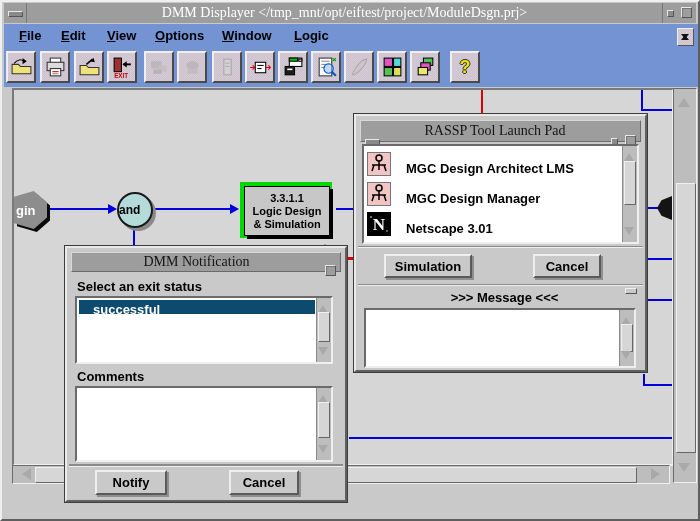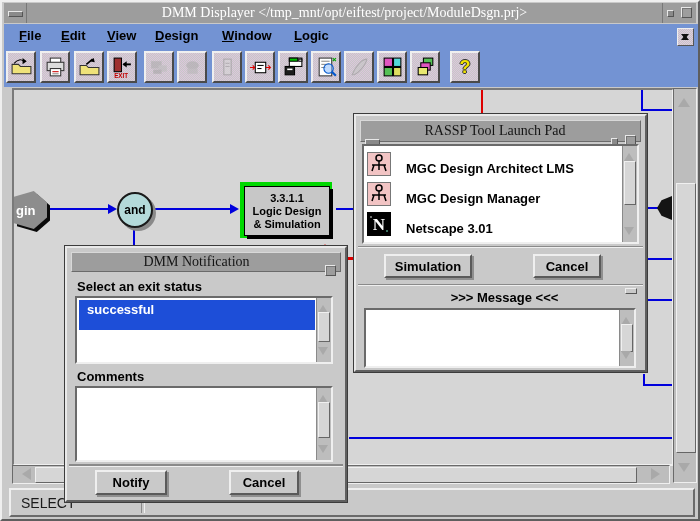--- a/index.html
+++ b/index.html
@@ -50,21 +50,21 @@
   .red{background:#dd0000;}
   .arrow-r{position:absolute;width:0;height:0;border:5px solid transparent;border-left:9px solid #0000dd;}
   .arrow-u-red{position:absolute;width:0;height:0;border:5px solid transparent;border-bottom:8px solid #dd0000;}
   .begin-shadow,.begin-node{position:absolute;width:33px;height:38px;
     clip-path:polygon(0 15%,60% 0,100% 30%,100% 70%,60% 100%,0 85%);}
   .begin-shadow{left:3px;top:104px;background:#0a0a0a;}
   .begin-node{left:0px;top:101px;background:#8d8d8d;border:0;color:#fff;font-weight:bold;font-size:13px;
     display:flex;align-items:center;padding-left:2px;box-sizing:border-box;}
   .and-node{position:absolute;left:103px;top:102px;width:32px;height:32px;border-radius:50%;
     background:#b4dada;border:2px solid #1a1a1a;box-shadow:3px 3px 0 #8a8a8a;
-    display:flex;align-items:center;justify-content:center;font-weight:bold;font-size:12px;color:#000;}
+    display:flex;align-items:center;font-weight:bold;font-size:12px;color:#000;}
   .task-node{position:absolute;left:226px;top:92px;width:92px;height:56px;background:#00d800;
     padding:4px;box-sizing:border-box;}
   .task-inner{width:100%;height:100%;background:#c7c7c7;border:1px solid #000;box-shadow:3px 3px 0 #000;
     display:flex;flex-direction:column;align-items:center;justify-content:center;
     font-weight:bold;font-size:11px;line-height:13px;color:#000;text-align:center;}
   .edge-node{position:absolute;left:643px;top:106px;width:15px;height:24px;background:#141414;
     clip-path:polygon(100% 0,100% 100%,30% 82%,0 50%,30% 18%);}
   
   .sb-tri-up{width:0;height:0;border:6px solid transparent;border-bottom:9px solid #a9a9a9;}
   .sb-tri-dn{width:0;height:0;border:6px solid transparent;border-top:9px solid #a9a9a9;}
@@ -98,22 +98,22 @@
     line-height:18px;white-space:nowrap;overflow:hidden;}
   .listbox{position:absolute;background:#ffffff;border:2px solid;border-color:#6a6a6a #efefef #efefef #6a6a6a;}
   .lp-item{display:flex;align-items:flex-end;height:30px;padding-left:3px;}
   .lp-item svg{width:24px;height:24px;margin-right:15px;}
   .lp-label{font-weight:bold;font-size:13px;color:#000;}
   .sep{position:absolute;left:2px;right:2px;height:0;border-top:1px solid #8a8a8a;border-bottom:1px solid #efefef;}
   .btn{position:absolute;background:#c9c9c9;border:2px solid;border-color:#efefef #5a5a5a #5a5a5a #efefef;
     box-shadow:2px 2px 0 #8f8f8f;font-weight:bold;font-size:13px;color:#000;
     display:flex;align-items:center;justify-content:center;cursor:default;box-sizing:border-box;}
   .dlg-label{position:absolute;font-weight:bold;font-size:13px;color:#000;}
-  .sel-row{position:absolute;left:2px;top:2px;right:16px;height:30px;background:#1d4ed8;color:#fff;
-    font-weight:bold;font-size:13px;line-height:19px;padding-left:8px;}
+  .sel-row{position:absolute;left:2px;top:2px;right:16px;height:14px;background:#0c4a6e;color:#fff;
+    font-weight:bold;font-size:13px;line-height:19px;padding-left:14px;}
   .msg-header{position:absolute;width:100%;text-align:center;font-weight:bold;font-size:13px;color:#000;}
   .sash{position:absolute;width:10px;height:4px;background:#c9c9c9;
     border:1px solid;border-color:#efefef #555 #555 #efefef;}
   .btn-panel{position:absolute;border-top:2px solid;border-color:#8a8a8a;box-shadow:0 1px 0 #efefef inset;}
 </style>
 </head>
 <body>
 
 <div id="stage">
 
@@ -127,21 +127,21 @@
       </div>
     <div class="tb-btn tb-maxi">
         <div class="tb-sq"></div>
       </div>
   </div>
 
   <div class="menubar">
     <div class="menu-item" style="left:15px">File</div>
     <div class="menu-item" style="left:57px">Edit</div>
     <div class="menu-item" style="left:103px">View</div>
-    <div class="menu-item" style="left:151px">Design</div>
+    <div class="menu-item" style="left:151px">Options</div>
     <div class="menu-item" style="left:218px">Window</div>
     <div class="menu-item" style="left:290px">Logic</div>
     <div class="menu-spin">
       <div class="spin-up"></div>
       <div class="spin-dn"></div>
     </div>
   </div>
 
   <div class="toolbar">
     <div class="tbtn" style="left:2px">
@@ -292,24 +292,20 @@
     <div class="vthumb"></div>
     <div class="sb-tri-dn" style="position:absolute;left:4px;bottom:4px"></div>
   </div>
 
   <div class="hscroll">
     <div class="sb-tri-l" style="position:absolute;left:3px;top:2px"></div>
     <div class="hthumb"></div>
     <div class="sb-tri-r" style="position:absolute;right:3px;top:2px"></div>
   </div>
 
-  <div class="statusbar">
-    <span class="status-text">SELECT</span>
-    <div class="status-div"></div>
-  </div>
 
   <div class="dlg" style="left:352px;top:112px;width:293px;height:258px;z-index:10">
     <div class="dlg-titlebar">
       <div class="tb-btn tb-menu">
           <div class="tb-dash"></div>
         </div>
       <div class="dlg-title">RASSP Tool Launch Pad</div>
       <div class="tb-btn tb-mini">
           <div class="tb-dot"></div>
         </div>

